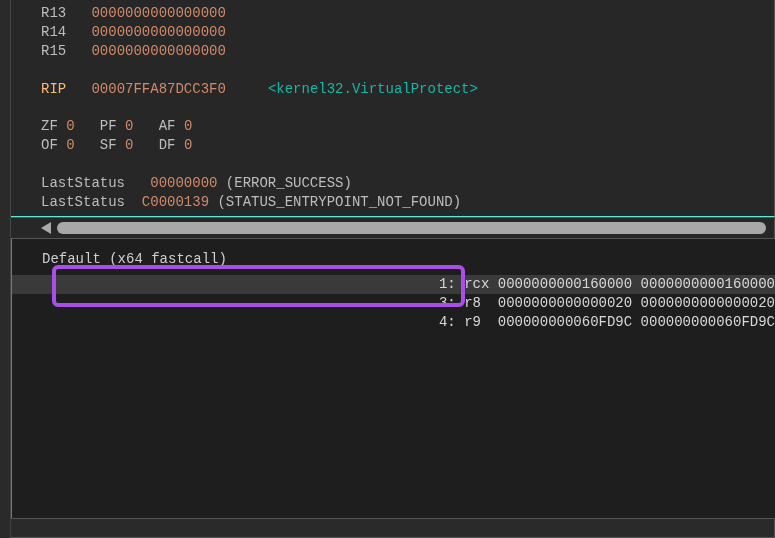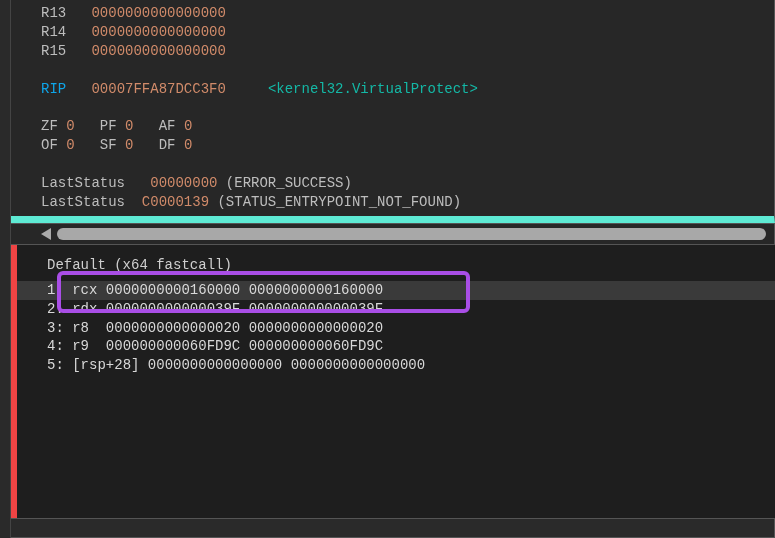--- a/index.html
+++ b/index.html
@@ -27,31 +27,31 @@
       flex: 1;
       display: flex;
       flex-direction: column;
     }
     .regpanel {
       background: #272727;
       padding: 4px 0 4px 30px;
       border: 1px solid #555;
       border-top: none;
       border-left: none;
-      border-bottom: 7px solid #5eead4;
+      border-bottom: 1px solid #5eead4;
     }
     .line {
       white-space: pre;
       line-height: 1.35;
     }
     .lbl { color: #bdbdbd; }
     .val { color: #d18b6a; }
     .sym { color: #14b8a6; }
     .flag1 { color: #d18b6a; }
-    .regname { color: #0ea5e9; }
+    .regname { color: #fdba74; }
     .scrollbar-area {
       background: #272727;
       border: 1px solid #555;
       border-top: 1px solid #555;
       border-left: none;
       padding: 4px 8px 4px 30px;
       display: flex;
       align-items: center;
       gap: 6px;
     }
@@ -62,35 +62,36 @@
       border-right: 10px solid #aaa;
     }
     .scroll-track {
       flex: 1;
       height: 12px;
       background: #a8a8a8;
       border-radius: 6px;
     }
     .argpanel {
       background: #1e1e1e;
-      border-left: 6px solid #ef4444;
+      border-left: 1px solid #ef4444;
       flex: 1;
       padding-top: 12px;
       position: relative;
     }
     .argheader {
       color: #cfcfcf;
       padding: 0 0 8px 30px;
       font-size: 14px;
     }
     .argline {
       white-space: pre;
       padding-left: 30px;
       line-height: 1.35;
       color: #d8d8d8;
+      text-align: right;
     }
     .num { color: #d8d8d8; }
     .highlight-box {
       position: absolute;
       border: 4px solid #a94ee6;
       border-radius: 6px;
       background: rgba(0,0,0,0);
       pointer-events: none;
     }
     .argline.selected {
@@ -127,24 +128,22 @@
     <div class="scrollbar-area">
       <div class="scroll-left-arrow"></div>
       <div class="scroll-track"></div>
     </div>
 
     <div class="argpanel">
       <div class="argheader">Default (x64 fastcall)</div>
 
       <div style="position:relative;">
         <div class="argline selected"><span class="num">1:</span> <span>rcx</span> <span>0000000000160000</span> <span>0000000000160000</span></div>
-        <div class="argline"><span class="num">2:</span> <span>rdx</span> <span>000000000000039F</span> <span>000000000000039F</span></div>
         <div class="argline"><span class="num">3:</span> <span>r8</span>  <span>0000000000000020</span> <span>0000000000000020</span></div>
         <div class="argline"><span class="num">4:</span> <span>r9</span>  <span>000000000060FD9C</span> <span>000000000060FD9C</span></div>
-        <div class="argline"><span class="num">5:</span> <span>[rsp+28]</span> <span>0000000000000000</span> <span>0000000000000000</span></div>
 
         <div class="highlight-box" style="left:40px; top:-10px; width:405px; height:34px;"></div>
       </div>
     </div>
 
     <div class="bottombar"></div>
   </div>
 </div>
 
 </body></html>

